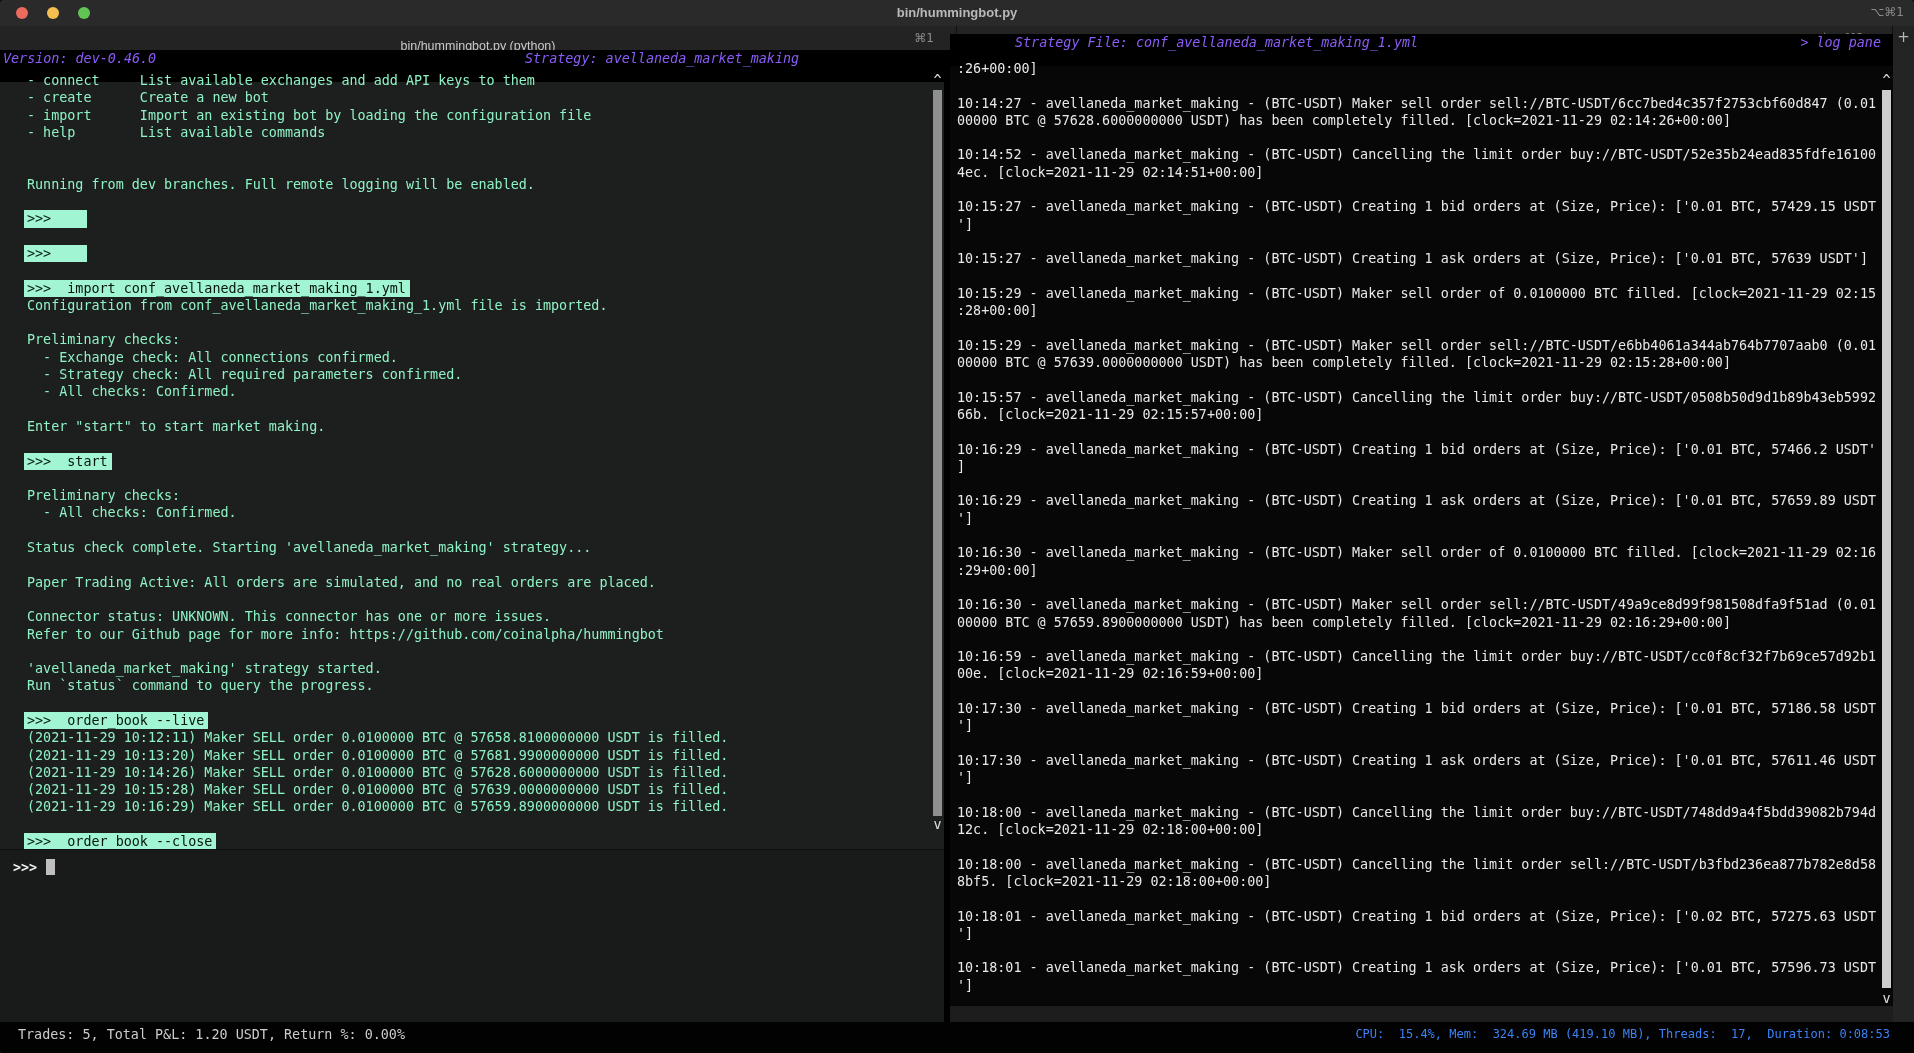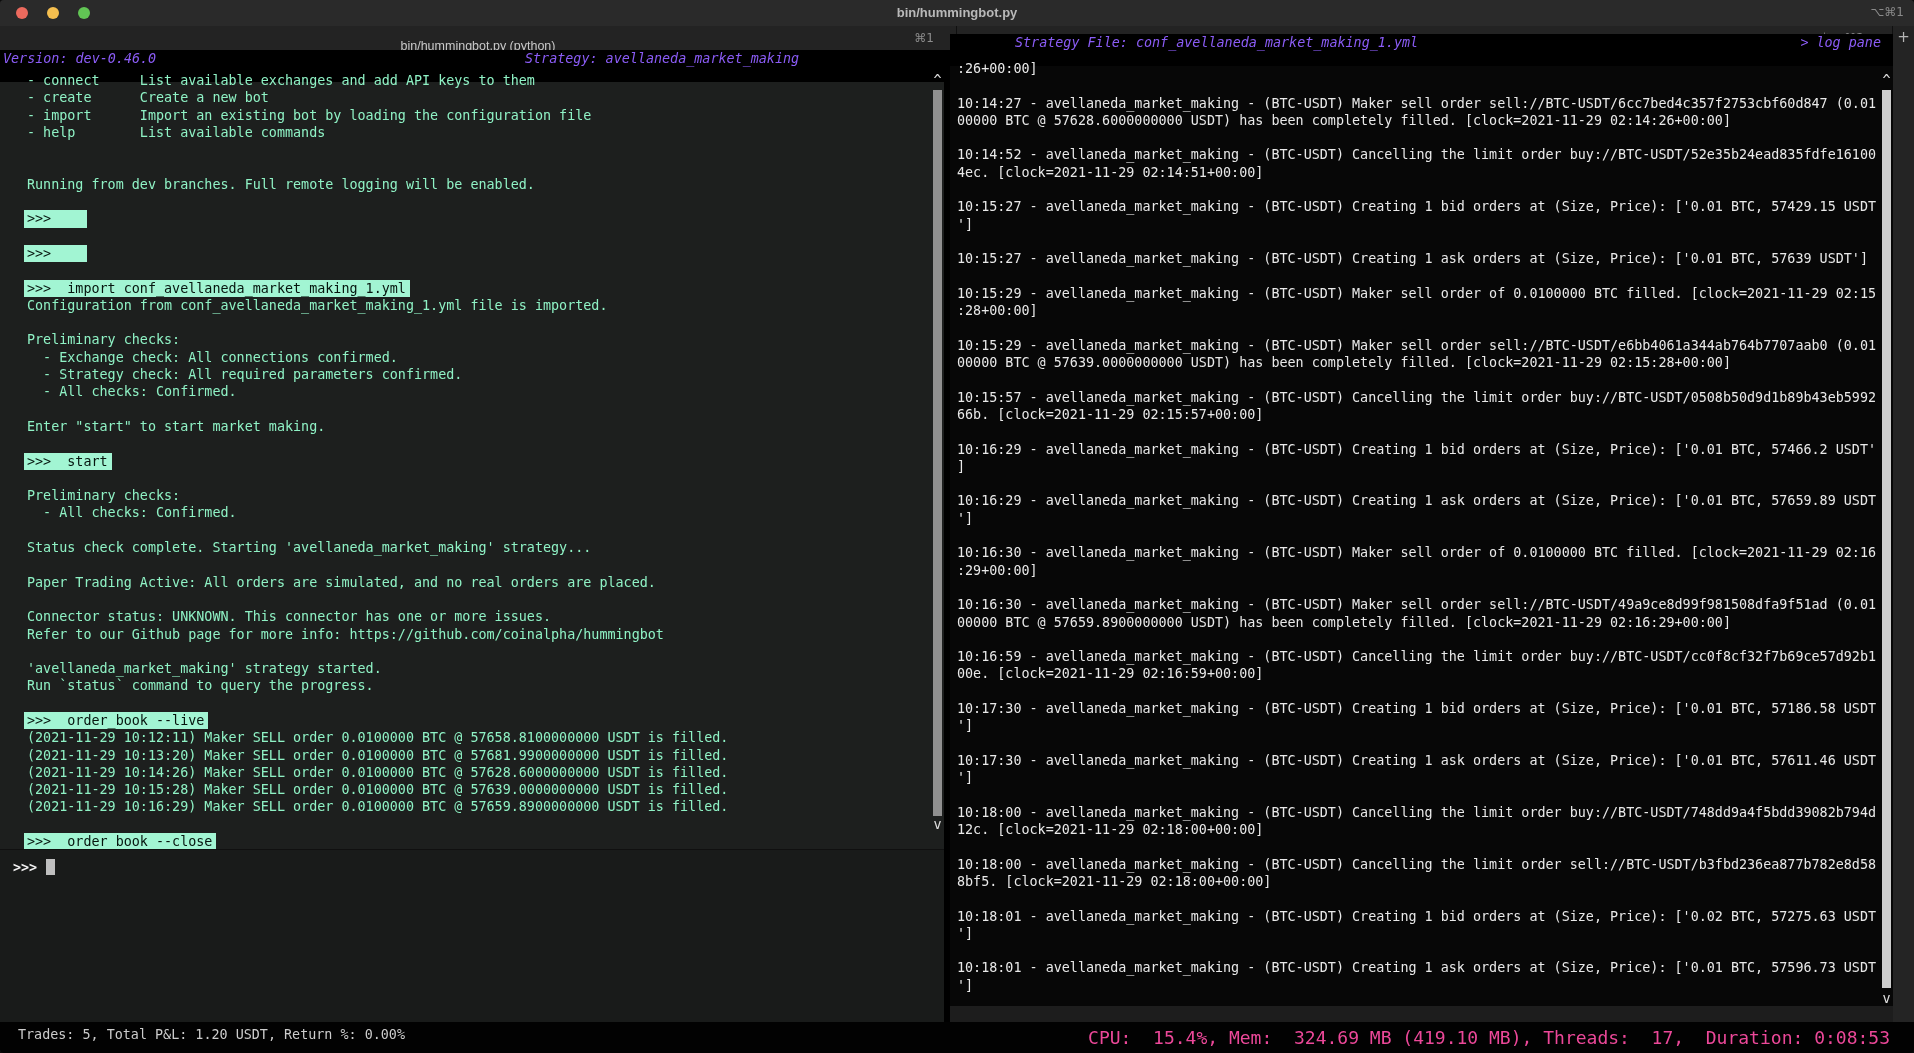--- a/index.html
+++ b/index.html
@@ -68,21 +68,21 @@
   .left-pane .scroll-ind.up{top:22px;}
   .left-pane .scroll-track{position:absolute;left:2px;width:9px;top:40px;height:726px;background:#8f8f8f;}
   .left-pane .scroll-ind.down{top:766px;}
   .right-pane .scroll-ind.up{top:38px;}
   .right-pane .scroll-track{position:absolute;left:2px;width:9px;top:56px;height:898px;background:#cdcdcd;}
   .right-pane .scroll-ind.down{top:956px;}
 
   
   .statusbar{position:absolute;left:0;top:1022px;width:1914px;height:31px;background:#020202;}
   .sb-left{position:absolute;left:18px;top:5px;color:#cccccc;font-size:13.4px;white-space:pre;}
-  .sb-right{position:absolute;right:24px;top:5px;color:#ec4899;font-size:18px;white-space:pre;}
+  .sb-right{position:absolute;right:24px;top:5px;color:#3b82f6;font-size:12px;white-space:pre;}
 </style>
 </head>
 <body>
 
 <div class="stage">
   <div class="window">
 
     <div class="titlebar">
       <div class="tl red"></div>
       <div class="tl yellow"></div>

